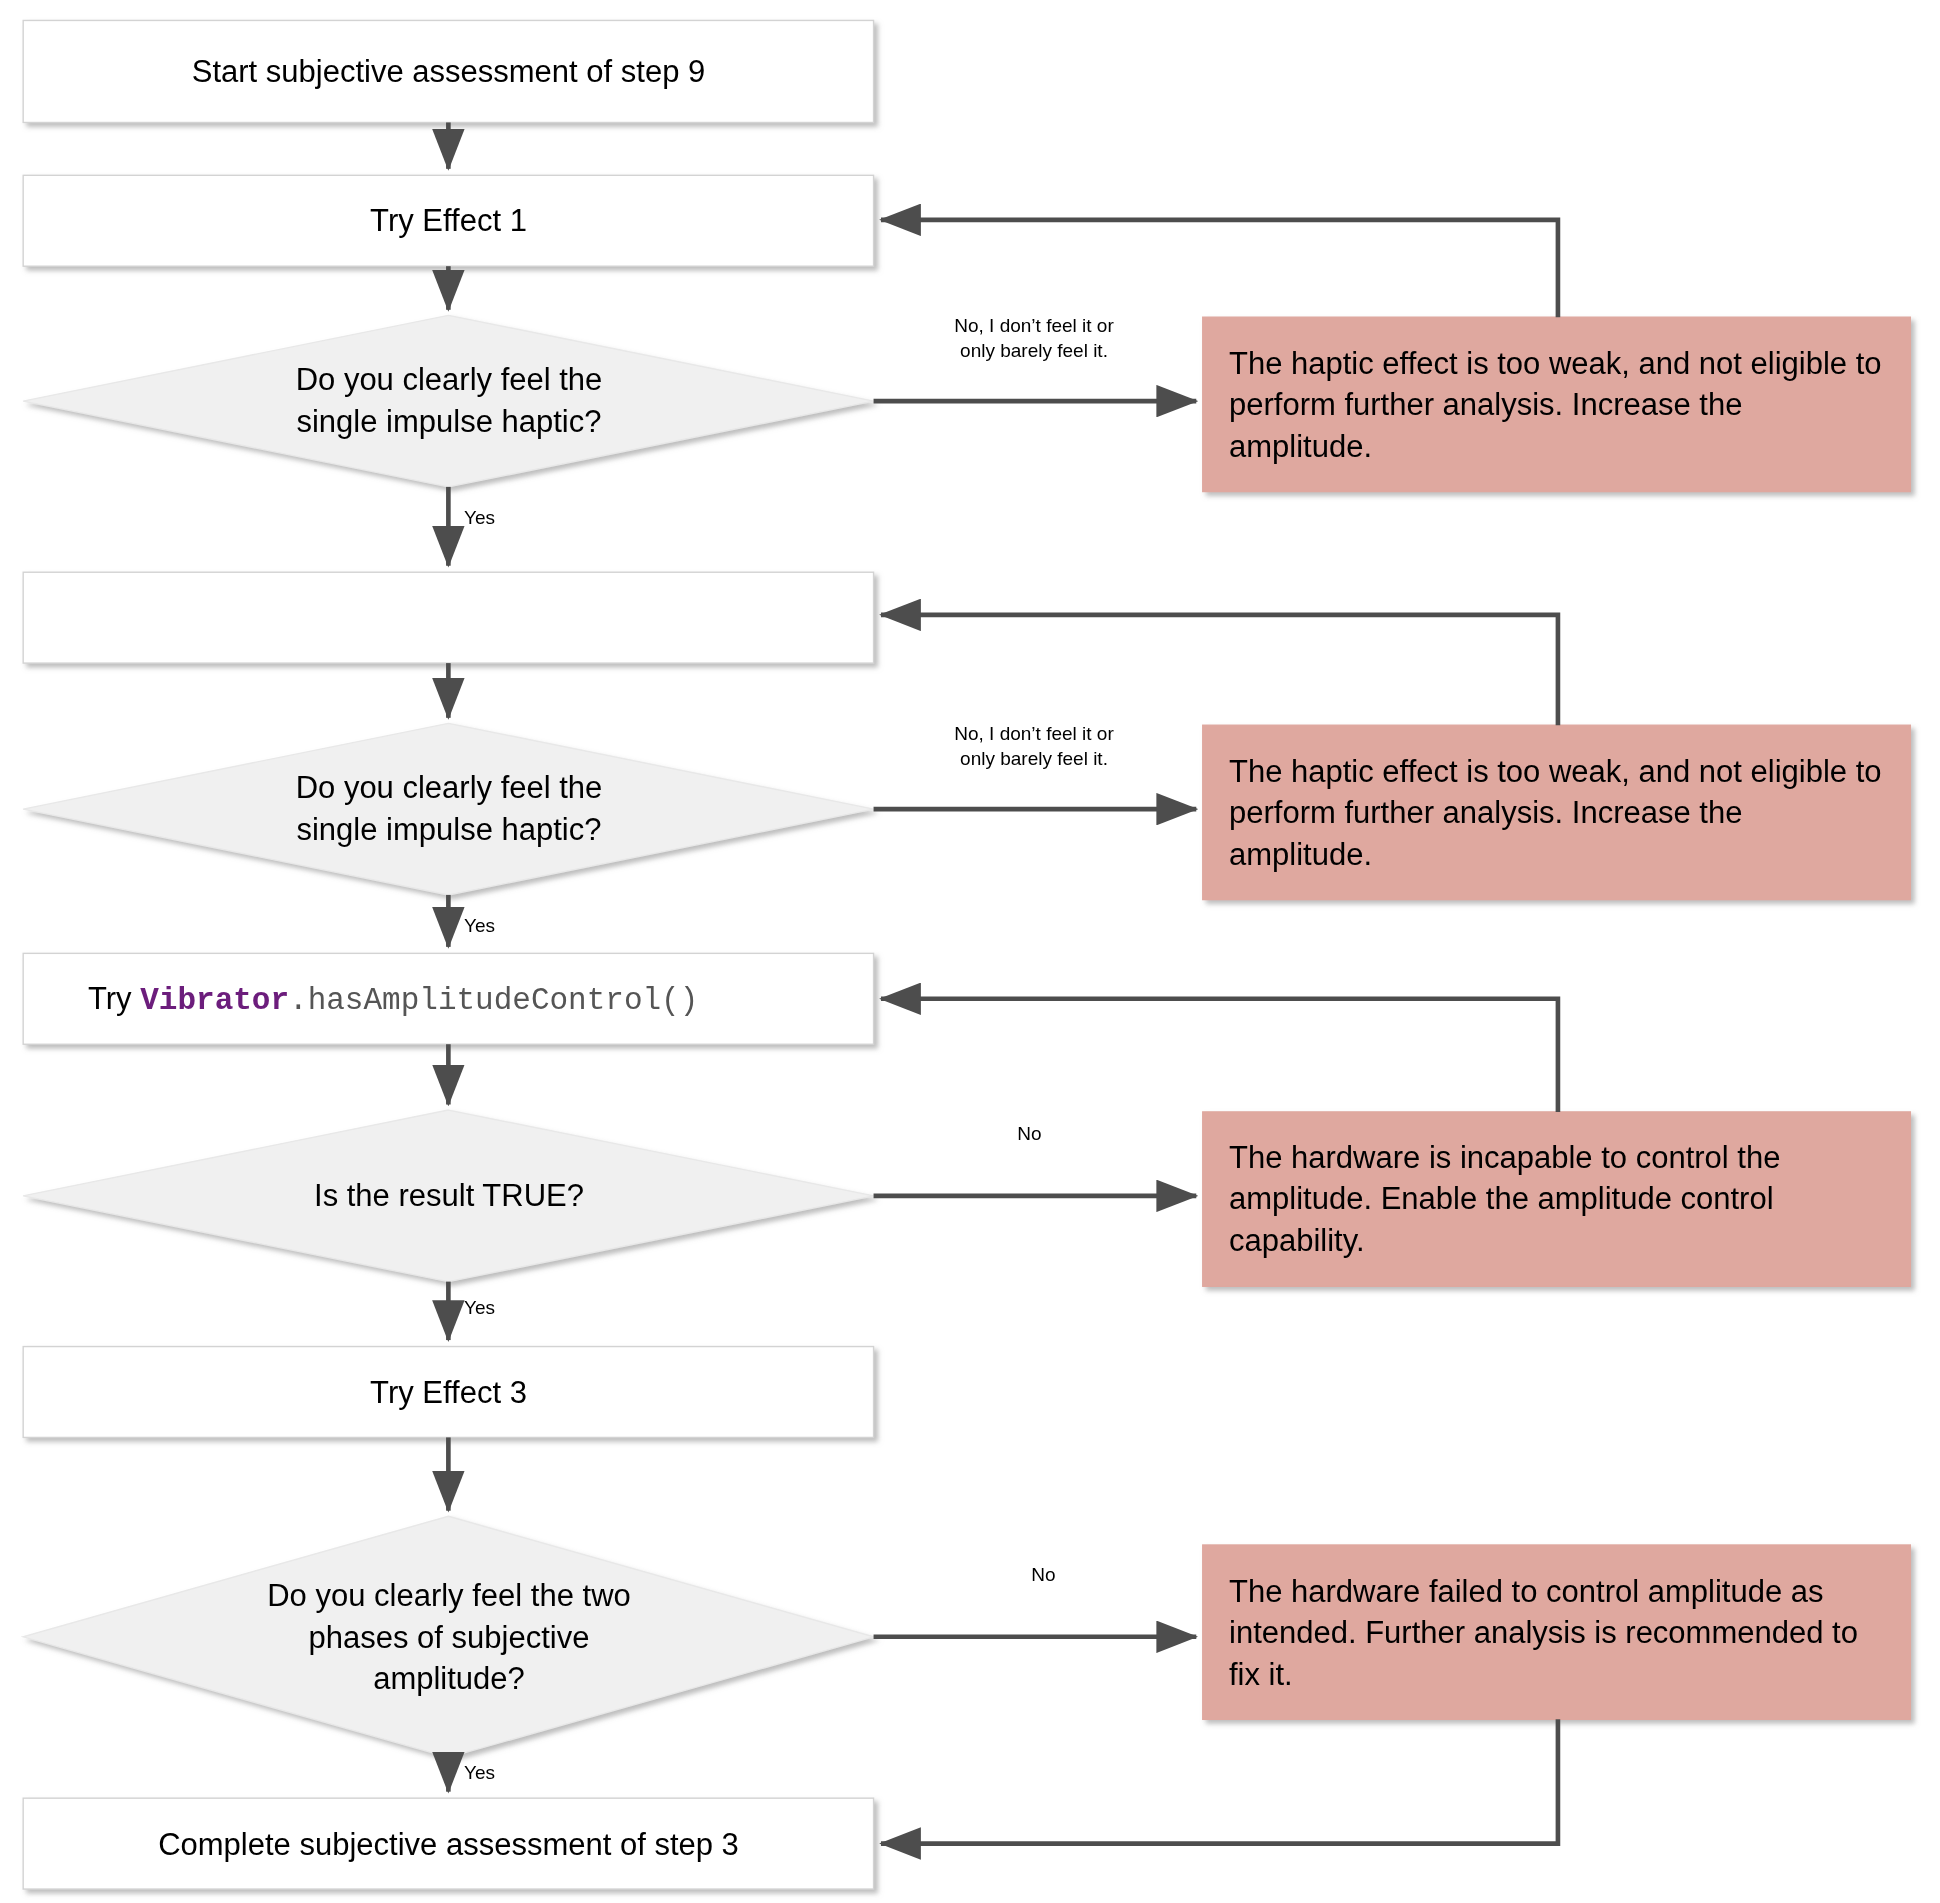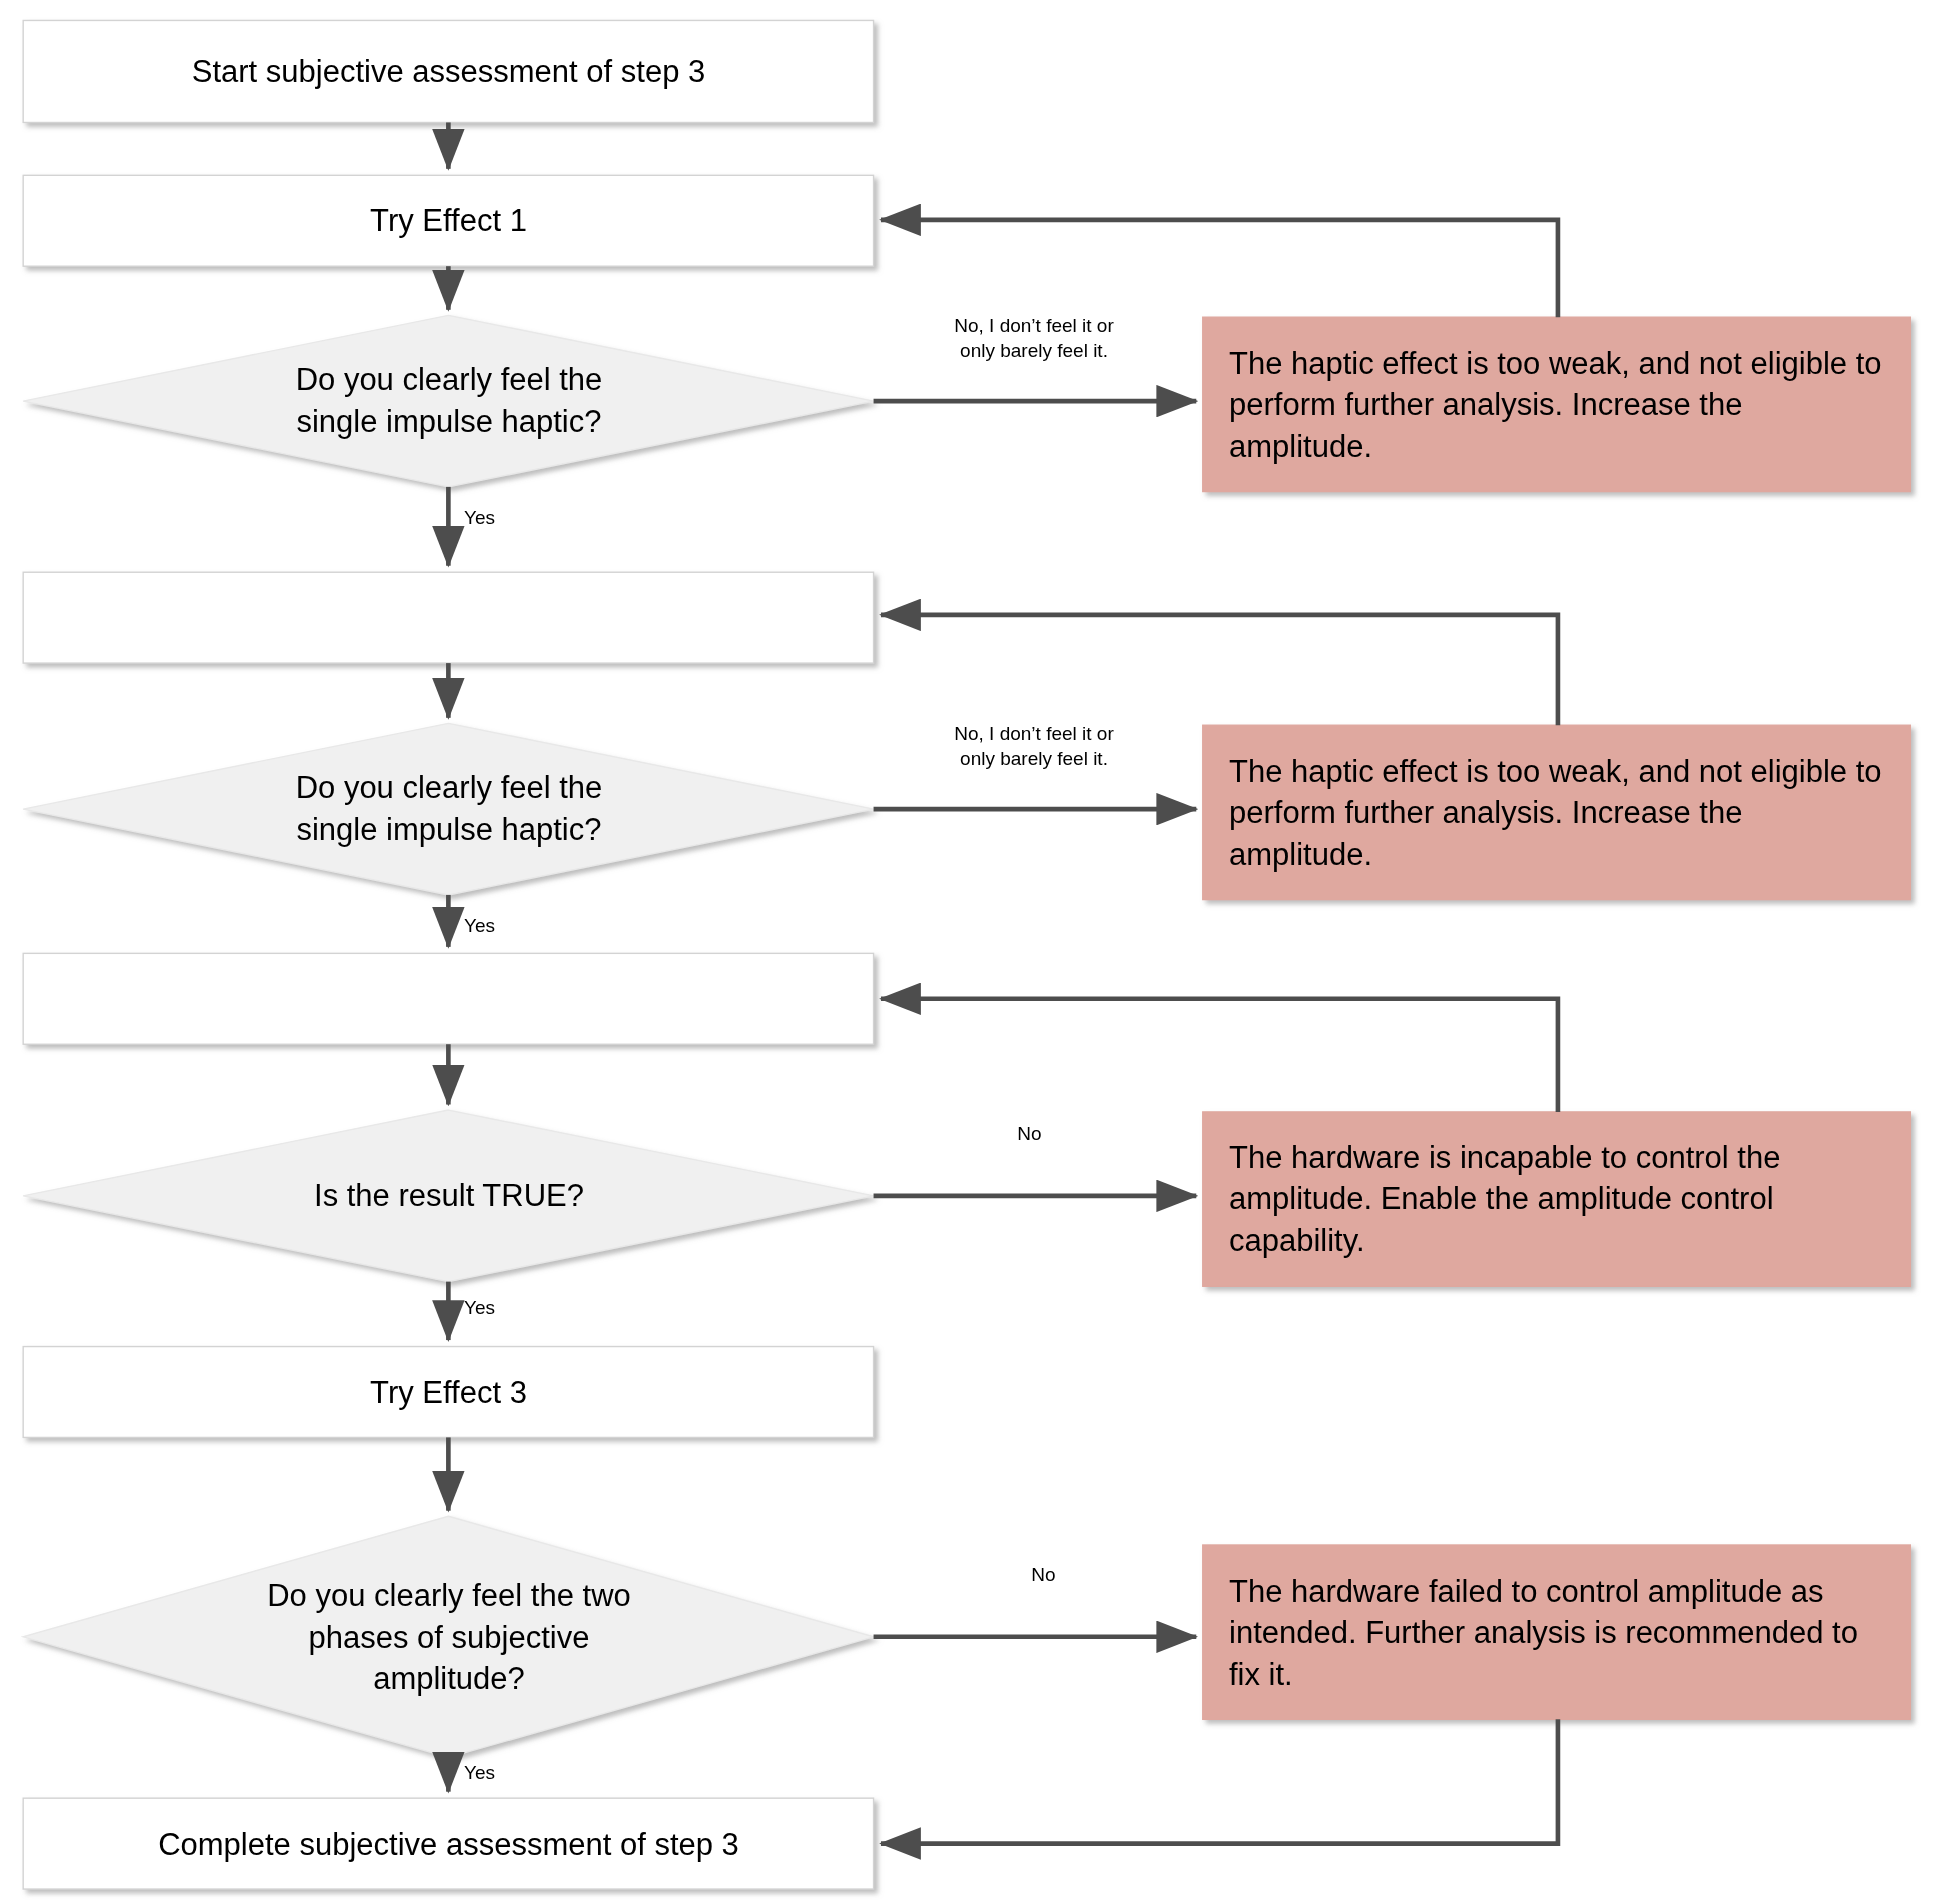--- a/index.html
+++ b/index.html
@@ -141,35 +141,38 @@
       <line x1="483.5" y1="1550" x2="483.5" y2="1629" marker-end="url(#arrowhead)"></line>
 
       <line x1="942" y1="1765" x2="1290" y2="1765" marker-end="url(#arrowhead)"></line>
 
       <polyline points="1680,1854 1680,1988 950,1988" marker-end="url(#arrowhead)"></polyline>
 
       <line x1="483.5" y1="1895" x2="483.5" y2="1932" marker-end="url(#arrowhead)"></line>
     </g>
   </svg>
 
-  <div class="node-text" style="left:23px; top:20.4px; width:851px; height:102px;">Start subjective assessment of step 3</div>
+  <div class="node-text" style="left:23px; top:20.4px; width:851px; height:102px;">Start subjective assessment of step 9</div>
 
   <div class="node-text" style="left:23px; top:175px; width:851px; height:91px;">Try Effect 1</div>
 
   <div class="node-text" style="left:107px; top:345px; width:684px; height:111px;">Do you clearly feel the
 single impulse haptic?</div>
 
   <div class="node-text left-align" style="left:1229px; top:327px; width:660px; height:156px; white-space:normal;">The haptic effect is too weak, and not eligible to perform further analysis. Increase the amplitude.</div>
 
 
   <div class="node-text" style="left:107px; top:753px; width:684px; height:111px;">Do you clearly feel the
 single impulse haptic?</div>
 
   <div class="node-text left-align" style="left:1229px; top:735px; width:660px; height:156px; white-space:normal;">The haptic effect is too weak, and not eligible to perform further analysis. Increase the amplitude.</div>
 
+  <div class="node-text left-align" style="left:88px; top:954px; width:786px; height:91px;">
+    <span class="code-line"><span class="code-kw">Try </span><span class="code-cls">Vibrator</span><span class="code-mth">.hasAmplitudeControl()</span></span>
+  </div>
 
   <div class="node-text" style="left:107px; top:1159px; width:684px; height:74px;text-align:right;">Is the result TRUE?</div>
 
   <div class="node-text left-align" style="left:1229px; top:1121px; width:660px; height:156px; white-space:normal;">The hardware is incapable to control the amplitude. Enable the amplitude control capability.</div>
 
   <div class="node-text" style="left:23px; top:1347px; width:851px; height:91px;text-align:center;">Try Effect 3</div>
 
   <div class="node-text" style="left:107px; top:1568px; width:684px; height:139px;">Do you clearly feel the two
 phases of subjective
 amplitude?</div>

